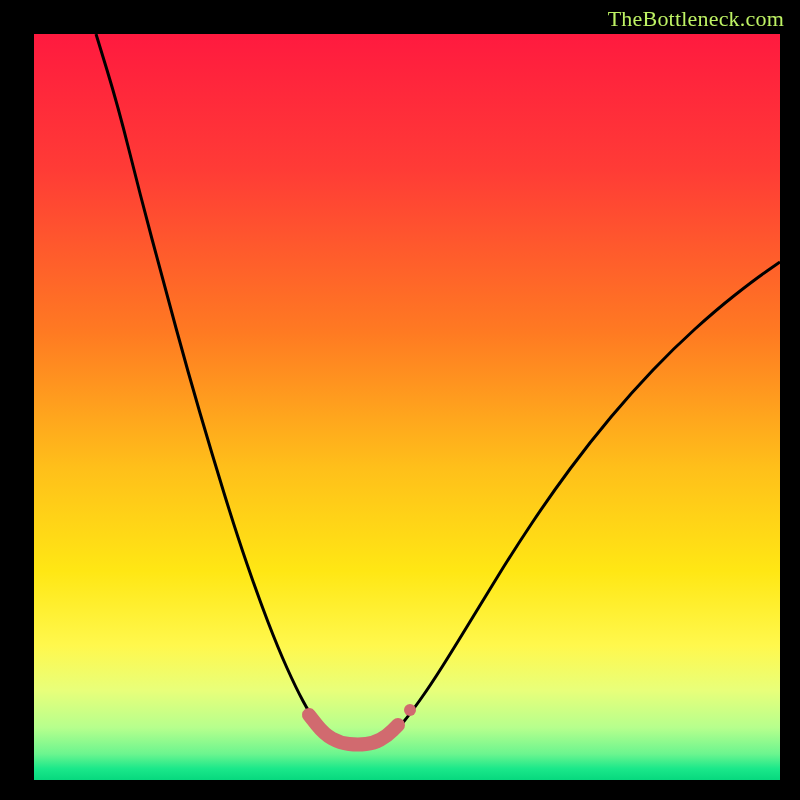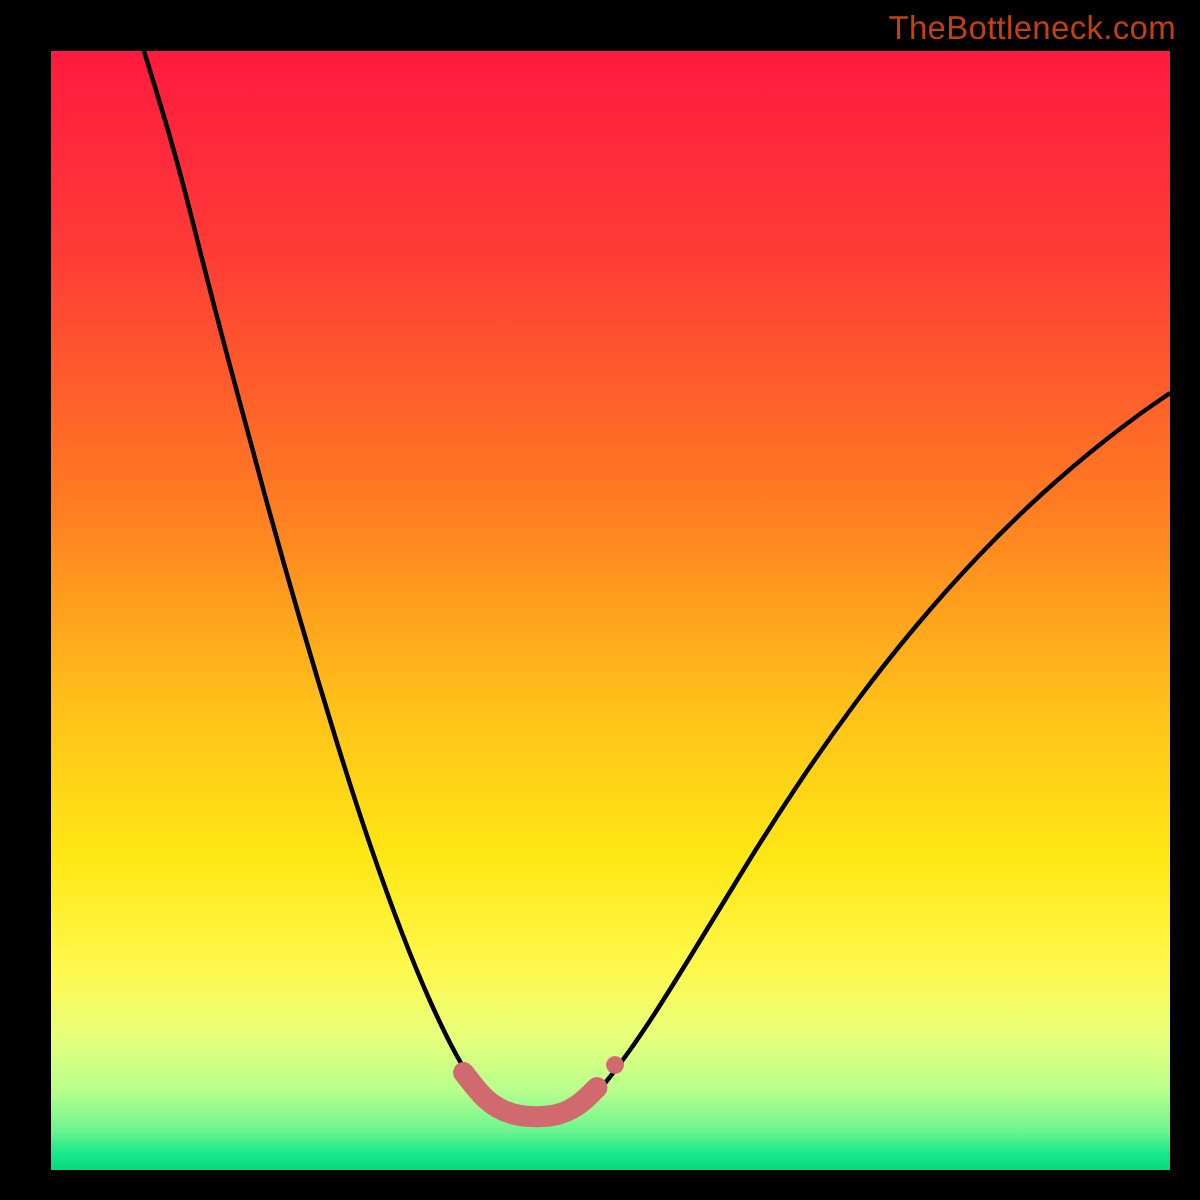--- a/index.html
+++ b/index.html
@@ -24,26 +24,27 @@
     left: 34px;
     top: 34px;
     width: 746px;
     height: 746px;
     overflow: hidden;
   }
   .watermark {
     position: absolute;
     top: 6px;
     right: 16px;
-    color: #c2410c;
+    color: #bef264;
     font-size: 22px;
     font-weight: 500;
     letter-spacing: 0.2px;
     z-index: 5;
     user-select: none;
+    font-family: Liberation Serif, serif;
   }
   svg {
     display: block;
   }
 </style>
 </head>
 <body>
 
 <div class="frame">
   <div class="watermark">TheBottleneck.com</div>

